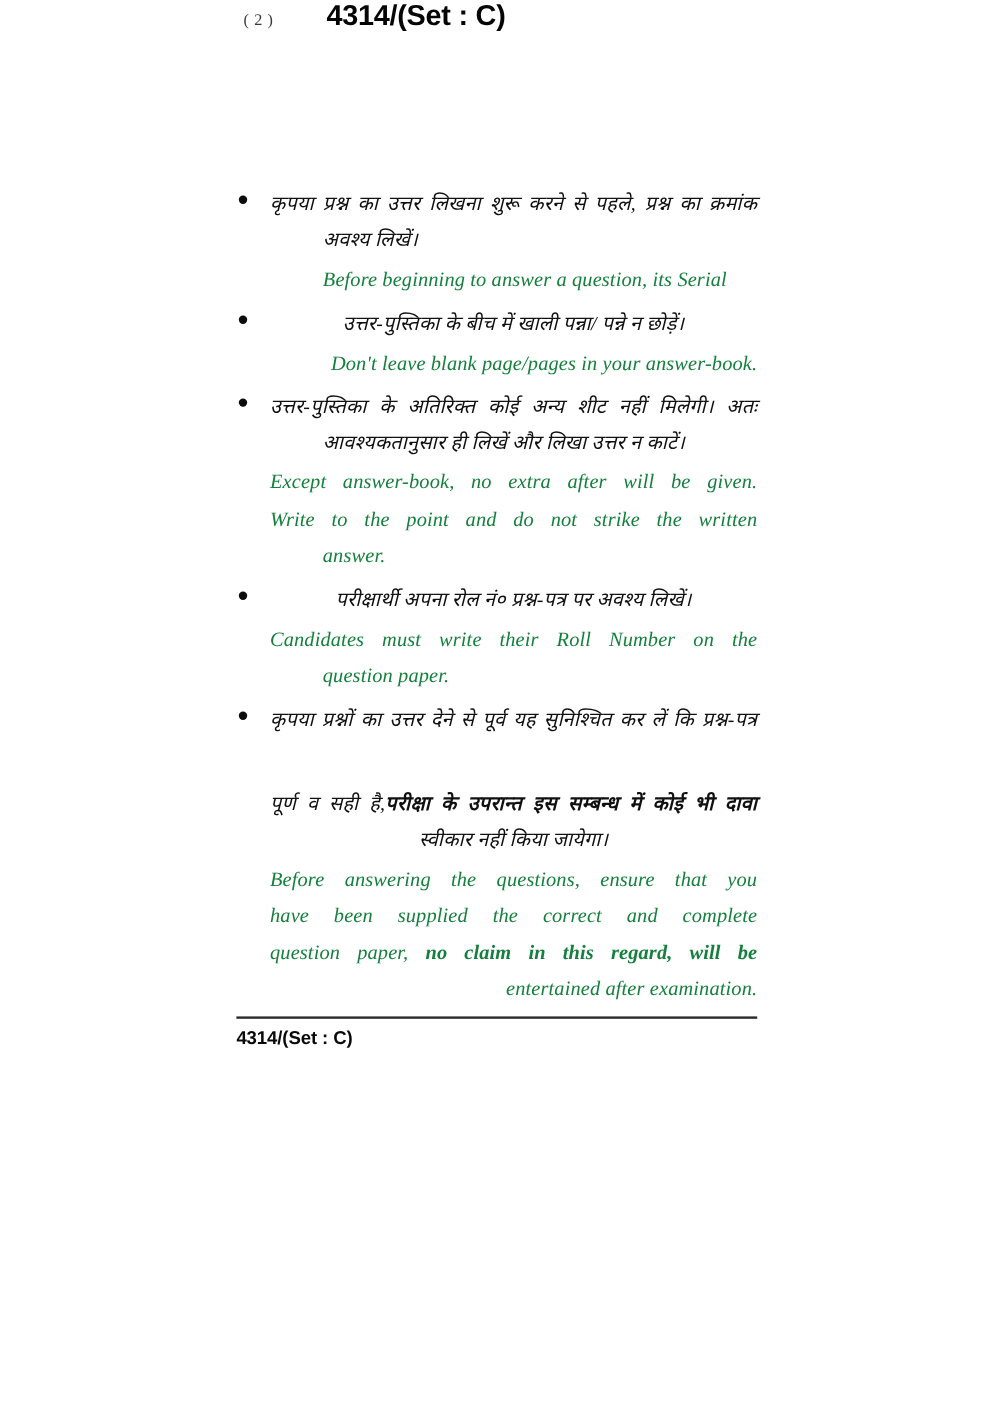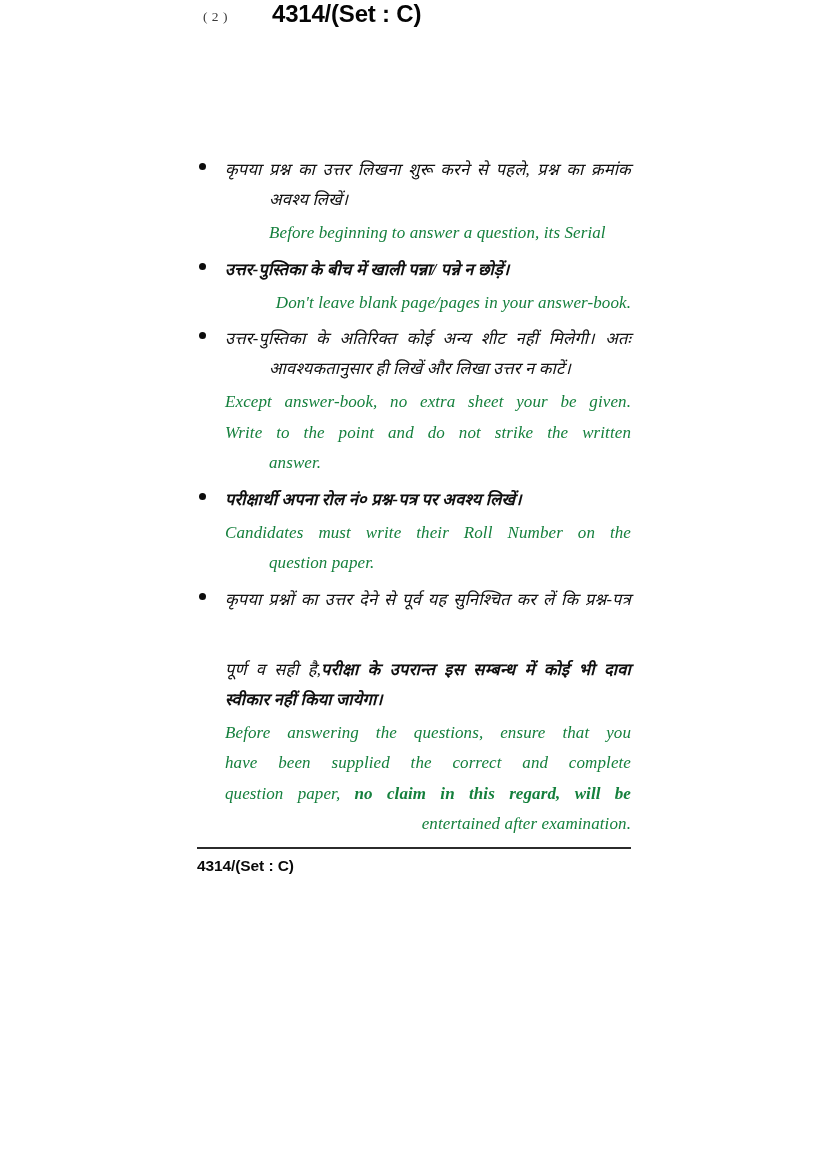--- a/index.html
+++ b/index.html
@@ -88,22 +88,21 @@
     font-style: italic;
     font-size: 16.5px;
     line-height: 30px;
     color: #101010;
     text-align: justify;
     text-justify: inter-word;
     letter-spacing: 0.2px;
     margin: 0;
   }
   .hindi.last-line {
-    text-align: left;
-    font-weight: bold;
+    text-align: center;
   }
   .hindi b, .hindi .bold {
     font-weight: bold;
     letter-spacing: 0.3px;
   }
 
   
   .english {
     font-family: "Liberation Serif", "DejaVu Serif", serif;
     font-style: italic;
@@ -192,21 +191,21 @@
         </div>
       </li>
 
       <li class="bullet-item">
         <span class="bullet-marker"></span>
         <div class="hindi-block justify-block">
           <p class="hindi">उत्तर-पुस्तिका के अतिरिक्त कोई अन्य शीट नहीं मिलेगी। अतः</p>
           <p class="hindi">आवश्यकतानुसार ही लिखें और लिखा उत्तर न काटें।</p>
         </div>
         <div class="english-block justify-block">
-          <p class="english">Except answer-book, no extra sheet your be given.</p>
+          <p class="english">Except answer-book, no extra after will be given.</p>
           <p class="english">Write to the point and do not strike the written</p>
           <p class="english">answer.</p>
         </div>
       </li>
 
       <li class="bullet-item">
         <span class="bullet-marker"></span>
         <div class="hindi-block">
           <p class="hindi last-line">परीक्षार्थी अपना रोल नं० प्रश्न-पत्र पर अवश्य लिखें।</p>
         </div>

